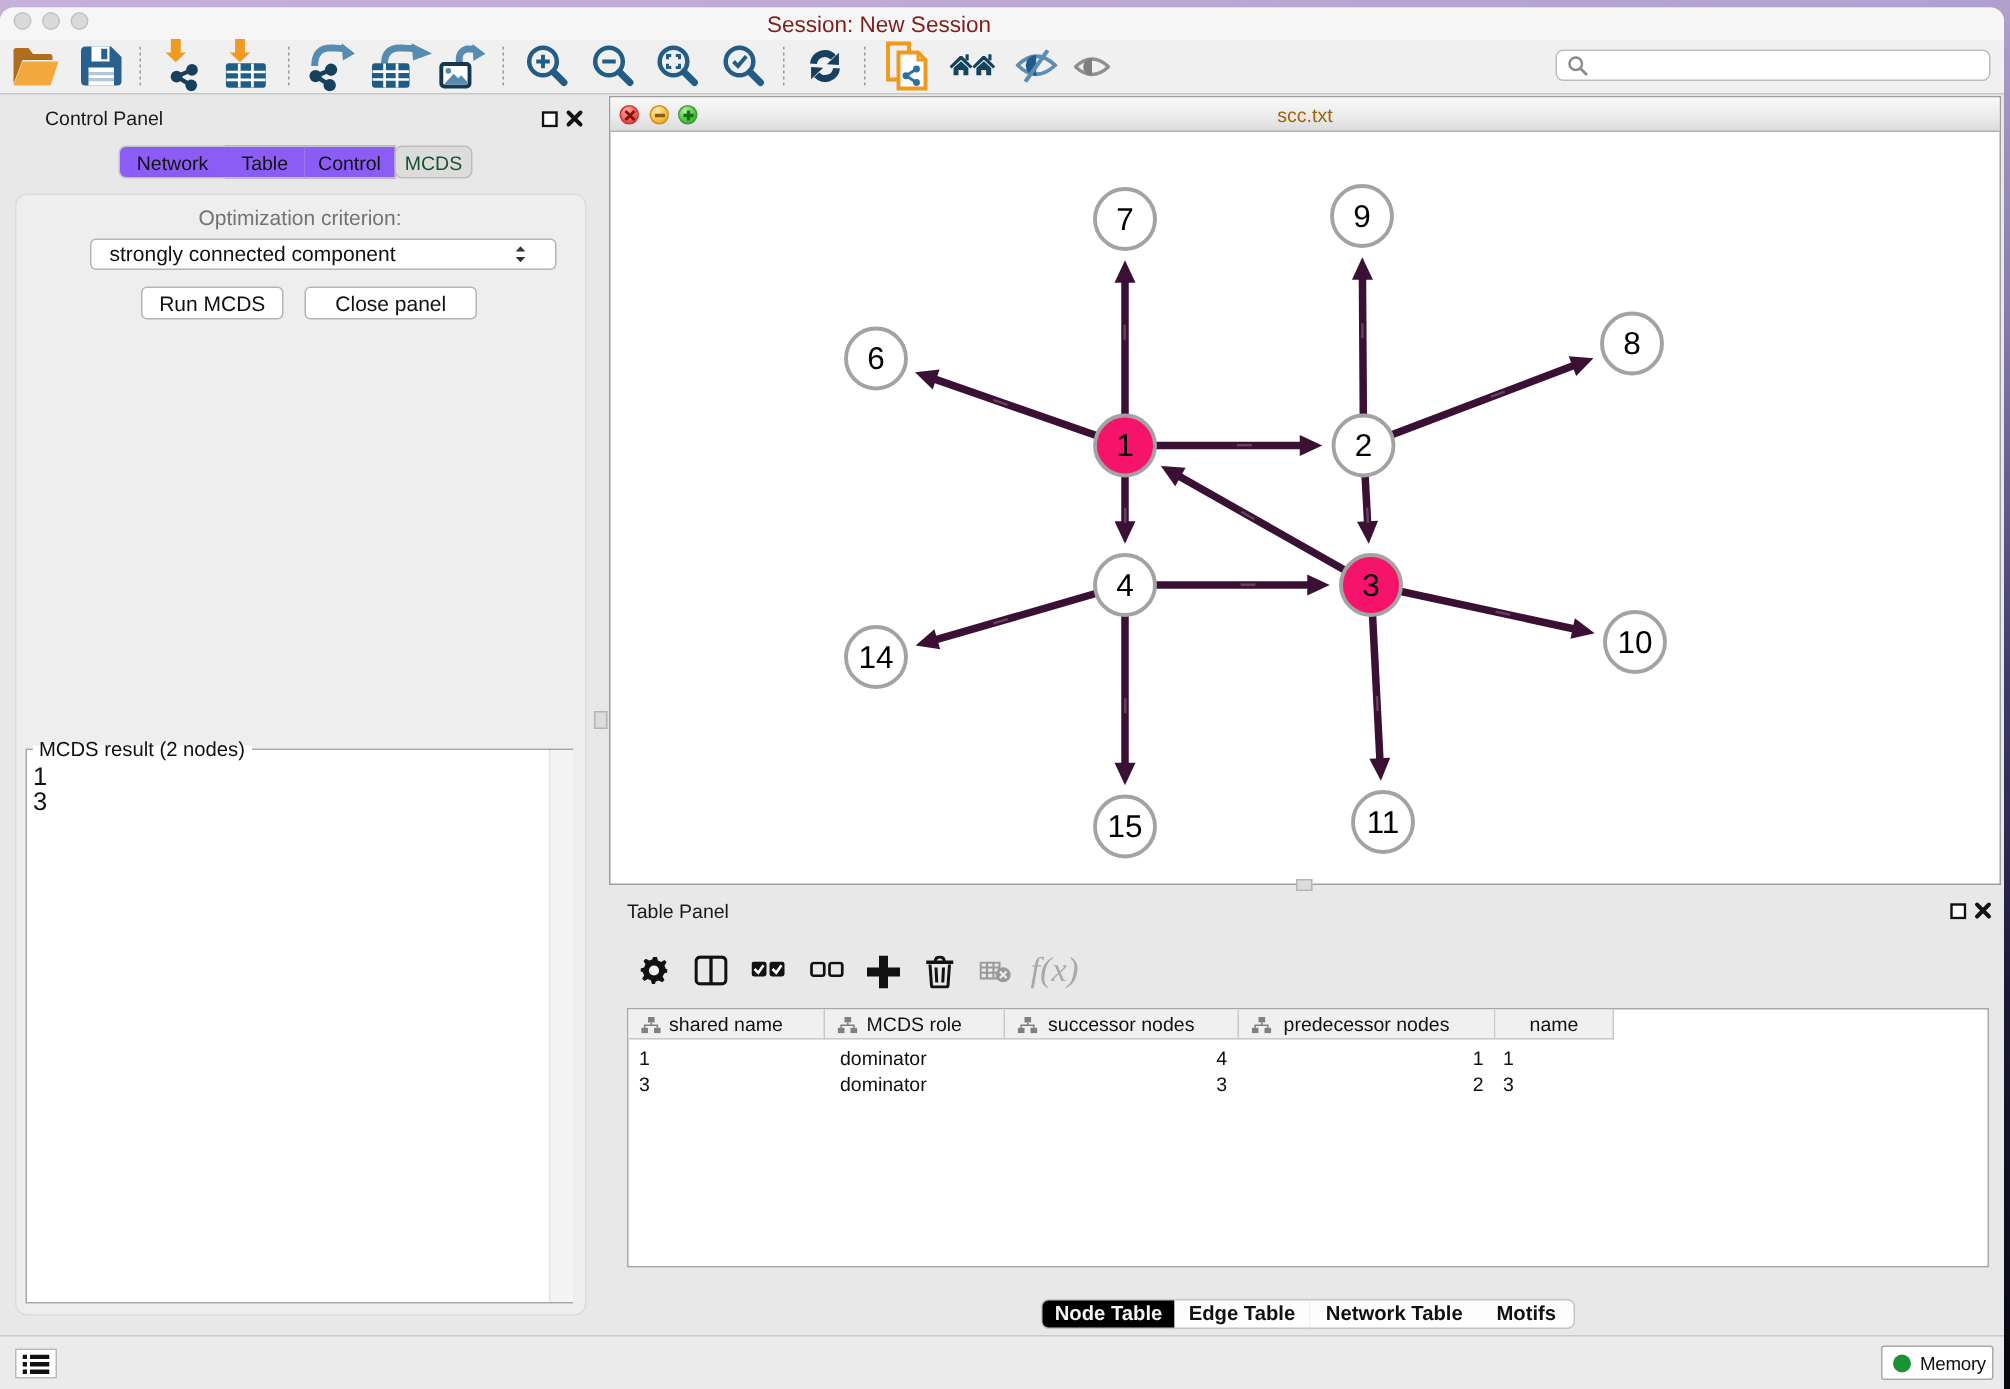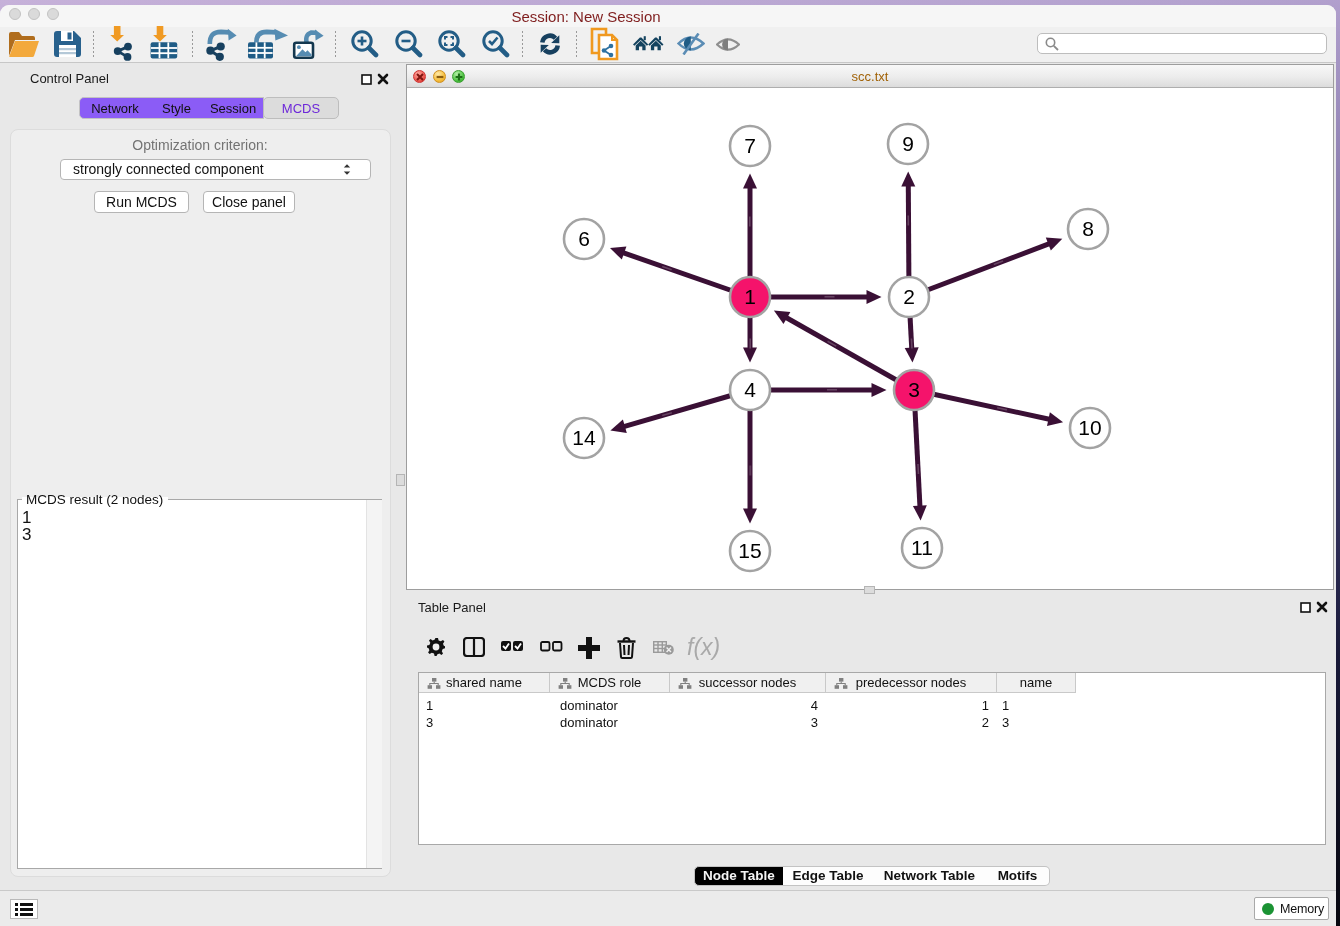--- a/index.html
+++ b/index.html
@@ -183,30 +183,30 @@
 
 <div id="cptitle">Control Panel</div>
 <svg class="icon" style="left:361px;top:74px" width="11" height="11" viewBox="0 0 11 11">
     <rect x="1" y="1" width="9" height="9" fill="#fff" stroke="#111" stroke-width="1.6"></rect>
   </svg>
 <svg class="icon" style="left:377px;top:73px" width="12" height="12" viewBox="0 0 12 12">
     <path d="M2 2 L10 10 M10 2 L2 10" stroke="#111" stroke-width="2.6" stroke-linecap="round"></path>
   </svg>
 <div id="cpbody"></div>
 <div class="ptab" style="left:79px;width:72px;border-radius:5px 0 0 5px">Network</div>
-<div class="ptab" style="left:150px;width:54px;border-left:none">Style</div>
-<div class="ptab" style="left:203px;width:61px;border-left:none">Session</div>
-<div class="ptab" style="left:263px;width:76px;background:#dcdcdc;color:#6d28d9;border-radius:5px;border:1px solid #bdbdbd">MCDS</div>
+<div class="ptab" style="left:150px;width:54px;border-left:none">Table</div>
+<div class="ptab" style="left:203px;width:61px;border-left:none">Control</div>
+<div class="ptab" style="left:263px;width:52px;background:#dcdcdc;color:#14532d;border-radius:5px;border:1px solid #bdbdbd">MCDS</div>
 <div id="optlabel">Optimization criterion:</div>
 <div id="optselect">strongly connected component</div>
 <svg class="icon" style="left:342px;top:163px" width="10" height="13" viewBox="0 0 10 13">
     <path d="M1.8 4.6 L5 1.2 L8.2 4.6 Z M1.8 8.4 L5 11.8 L8.2 8.4 Z" fill="#333"></path>
   </svg>
 <div class="btn" style="left:94px;width:95px">Run MCDS</div>
-<div class="btn" style="left:203px;width:92px">Close panel</div>
+<div class="btn" style="left:203px;width:115px">Close panel</div>
 <div id="mcdsbox"></div>
 <div id="mcdsscroll"></div>
 <div id="legendpatch"></div>
 <div id="mcdslegend">MCDS result (2 nodes)</div>
 <div id="mcdstext">1<br>3</div>
 
 <div id="netframe"></div>
 <div id="nettitle"></div>
 <div class="mtl" style="left:413px;top:70px;background:radial-gradient(circle at 4px 3px,#ffa8a0,#ee5a52 60%,#d8342c);border:1px solid #c33"></div>
 <div class="mtl" style="left:433px;top:70px;background:radial-gradient(circle at 4px 3px,#ffe9a8,#f6be3c 60%,#e09c1e);border:1px solid #cf8f1f"></div>
@@ -346,21 +346,21 @@
  <g fill="none" stroke="#9a9a9a" stroke-width="1.4">
       <rect x="0.7" y="0.7" width="12.6" height="10.6"></rect>
       <line x1="0.7" y1="4" x2="13.3" y2="4"></line>
       <line x1="0.7" y1="7.5" x2="13.3" y2="7.5"></line>
       <line x1="5" y1="0.7" x2="5" y2="11.3"></line>
       <line x1="9.3" y1="0.7" x2="9.3" y2="11.3"></line>
     </g>
  <circle cx="15.8" cy="8.8" r="5" fill="#9a9a9a"></circle>
  <path d="M13.6 6.6 L18 11 M18 6.6 L13.6 11" stroke="#f0f0f0" stroke-width="1.4"></path>
 </svg>
-<div style="position:absolute;left:687px;top:634px;font-family:Liberation Sans, sans-serif;font-style:italic;font-size:23px;color:#a9a9a9">f(x)</div>
+<div style="position:absolute;left:687px;top:634px;font-family:Liberation Serif, serif;font-style:italic;font-size:23px;color:#a9a9a9">f(x)</div>
 <div id="tablebox"></div>
 
 <div class="thead" style="left:419px;width:131px">shared name</div>
 <div class="thead" style="left:550px;width:120px">MCDS role</div>
 <div class="thead" style="left:670px;width:156px">successor nodes</div>
 <div class="thead" style="left:826px;width:171px">predecessor nodes</div>
 <div class="thead" style="left:997px;width:79px">name</div>
 <svg class="icon" style="left:427px;top:678px" width="14" height="11" viewBox="0 0 14 11">
     <g fill="#808080">
       <rect x="5" y="0" width="4.4" height="3.6"></rect>

